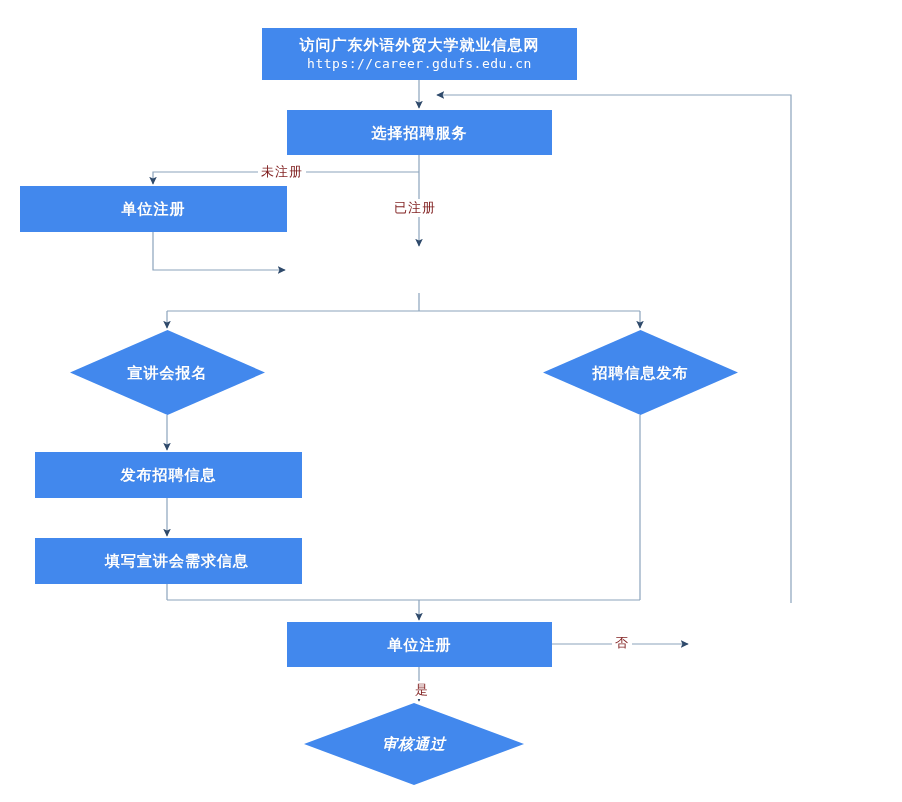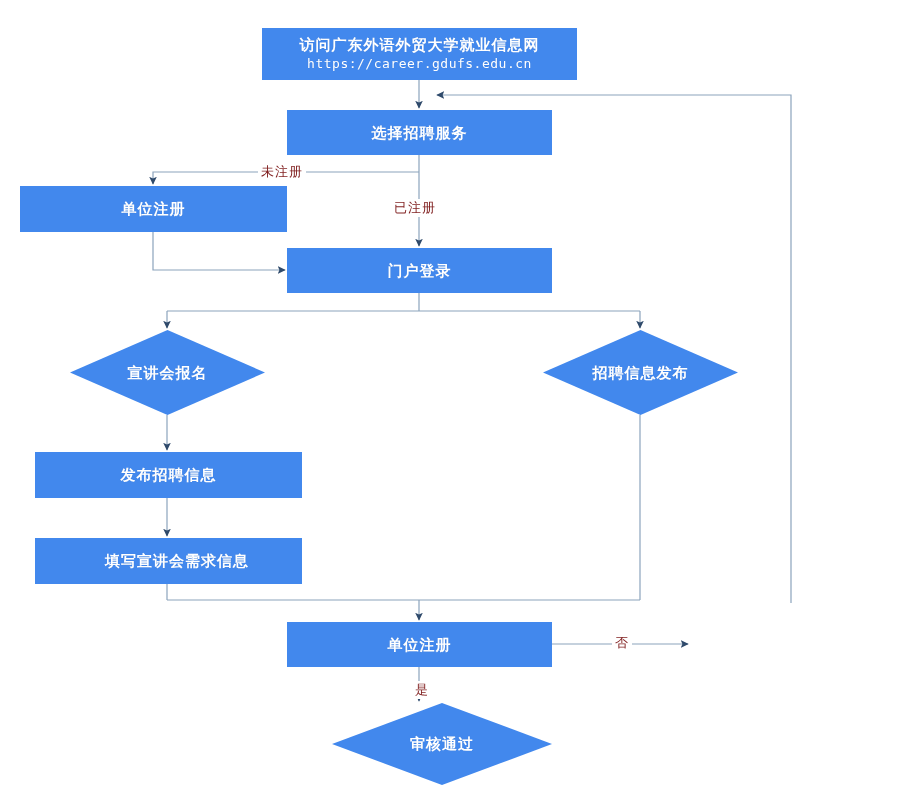--- a/index.html
+++ b/index.html
@@ -140,23 +140,20 @@
   </div>
 
   <div class="node rect" style="left:287px;top:110px;width:265px;height:45px;">
     <span class="lbl">选择招聘服务</span>
   </div>
 
   <div class="node rect" style="left:20px;top:186px;width:267px;height:46px;">
     <span class="lbl">单位注册</span>
   </div>
 
-  <div class="node rect" style="left:287px;top:248px;width:265px;height:45px;">
-    <span class="lbl">门户登录</span>
-  </div>
 
   <div class="node diamond" style="left:70px;top:330px;width:195px;height:85px;">
     <span class="shape"></span>
     <span class="lbl">宣讲会报名</span>
   </div>
 
   <div class="node diamond" style="left:543px;top:330px;width:195px;height:85px;">
     <span class="shape"></span>
     <span class="lbl">招聘信息发布</span>
   </div>
@@ -167,21 +164,21 @@
 
   <div class="node rect" style="left:35px;top:538px;width:267px;height:46px;padding-left:17px;">
     <span class="lbl">填写宣讲会需求信息</span>
   </div>
 
   <div class="node rect" style="left:287px;top:622px;width:265px;height:45px;">
     <span class="lbl">单位注册</span>
   </div>
 
 
-  <div class="node diamond" style="left:332px;top:703px;width:220px;height:82px;">
+  <div class="node diamond" style="left:304px;top:703px;width:220px;height:82px;font-style:italic;">
     <span class="shape"></span>
     <span class="lbl">审核通过</span>
   </div>
 
   <div class="edge-label" style="left:258px;top:163px;">未注册</div>
 
   <div class="edge-label" style="left:391px;top:199px;">已注册</div>
 
   <div class="edge-label" style="left:612px;top:634px;">否</div>
 

